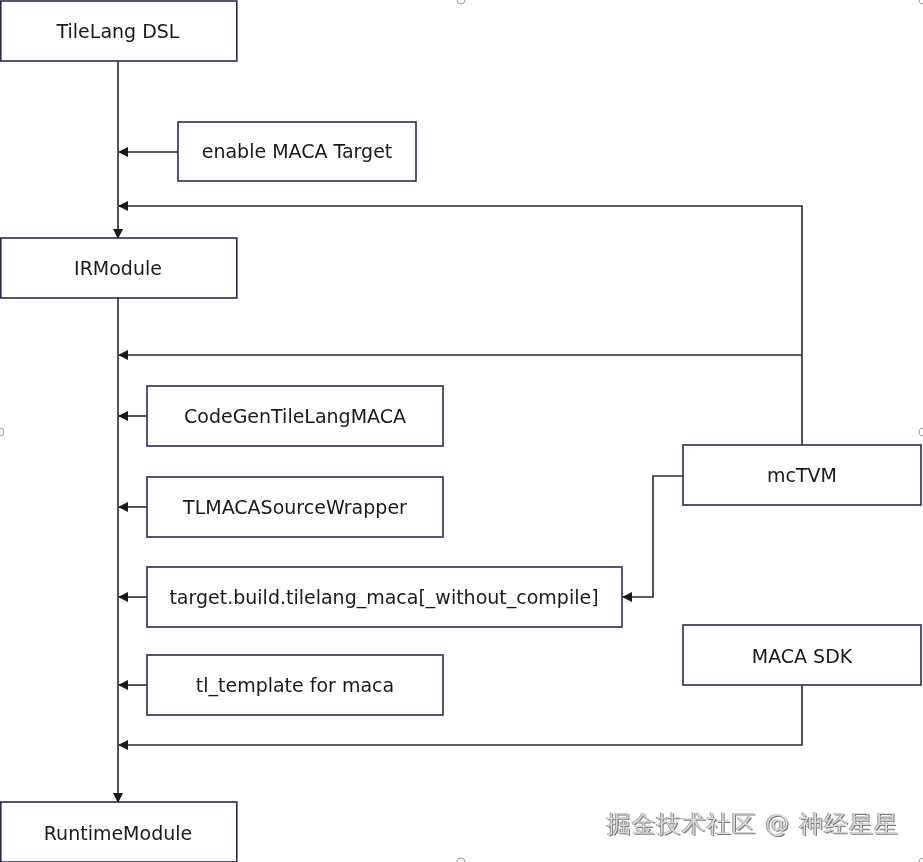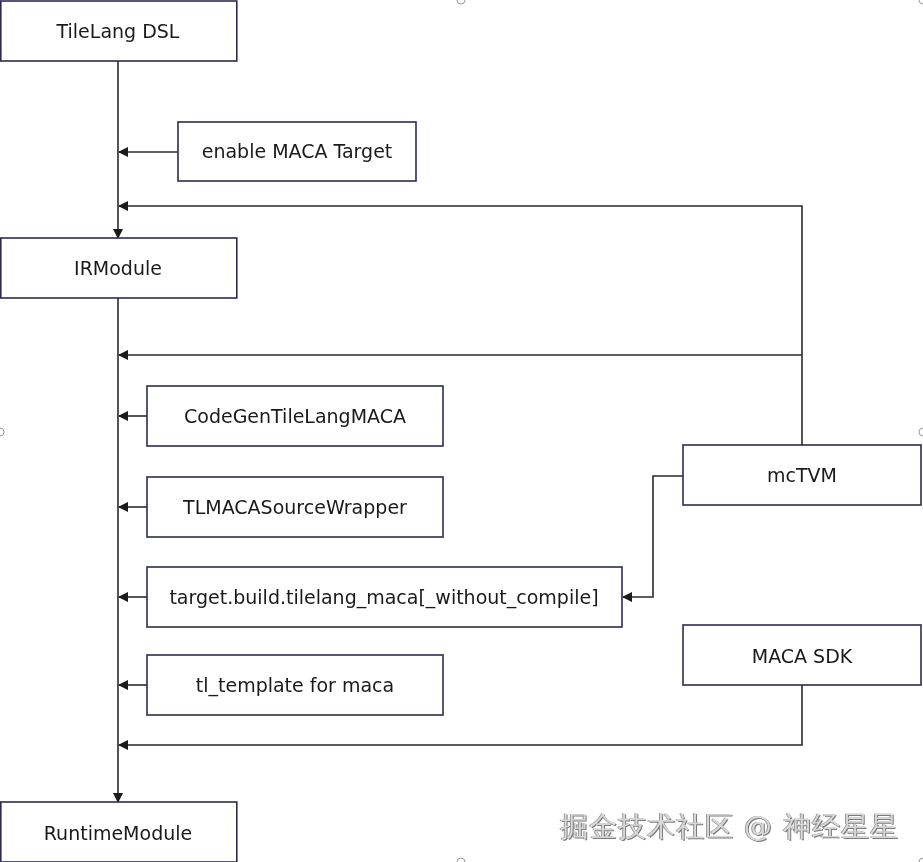--- a/index.html
+++ b/index.html
@@ -3,21 +3,21 @@
 <meta charset="utf-8">
 <style>
   html, body { margin: 0; padding: 0; background: #ffffff; }
   body { width: 923px; height: 862px; position: relative; overflow: hidden;
          font-family: "DejaVu Sans", "Liberation Sans", sans-serif; }
   #diagram { position: absolute; left: 0; top: 0; }
   .node-rect { fill: #ffffff; stroke: #2b2b52; stroke-width: 1.6; }
   .node-text { font-family: "DejaVu Sans", "Liberation Sans", sans-serif; font-size: 19px; fill: #1a1a1a; }
   .edge { fill: none; stroke: #2a2a2a; stroke-width: 1.6; }
   .handle { fill: #ffffff; stroke: #9a9a9a; stroke-width: 1; }
-  .watermark { position: absolute; right: 24px; top: 808px; font-size: 28px; color: #d8d8d8;
+  .watermark { position: absolute; right: 24px; top: 808px; font-size: 24px; color: #d8d8d8;
                font-family: "DejaVu Sans", sans-serif;
                text-shadow: 1px 1px 0 #7a7a7a, -1px 0 0 #9a9a9a; letter-spacing: 1px; }
 </style>
 </head>
 <body>
 
 <svg id="diagram" width="923" height="862" viewBox="0 0 923 862" xmlns="http://www.w3.org/2000/svg">
   <defs>
     <marker id="arrow" markerWidth="10" markerHeight="10" refX="9" refY="5" orient="auto" markerUnits="userSpaceOnUse">
       <path d="M0,0 L10,5 L0,10 z" fill="#1a1a1a"></path>

